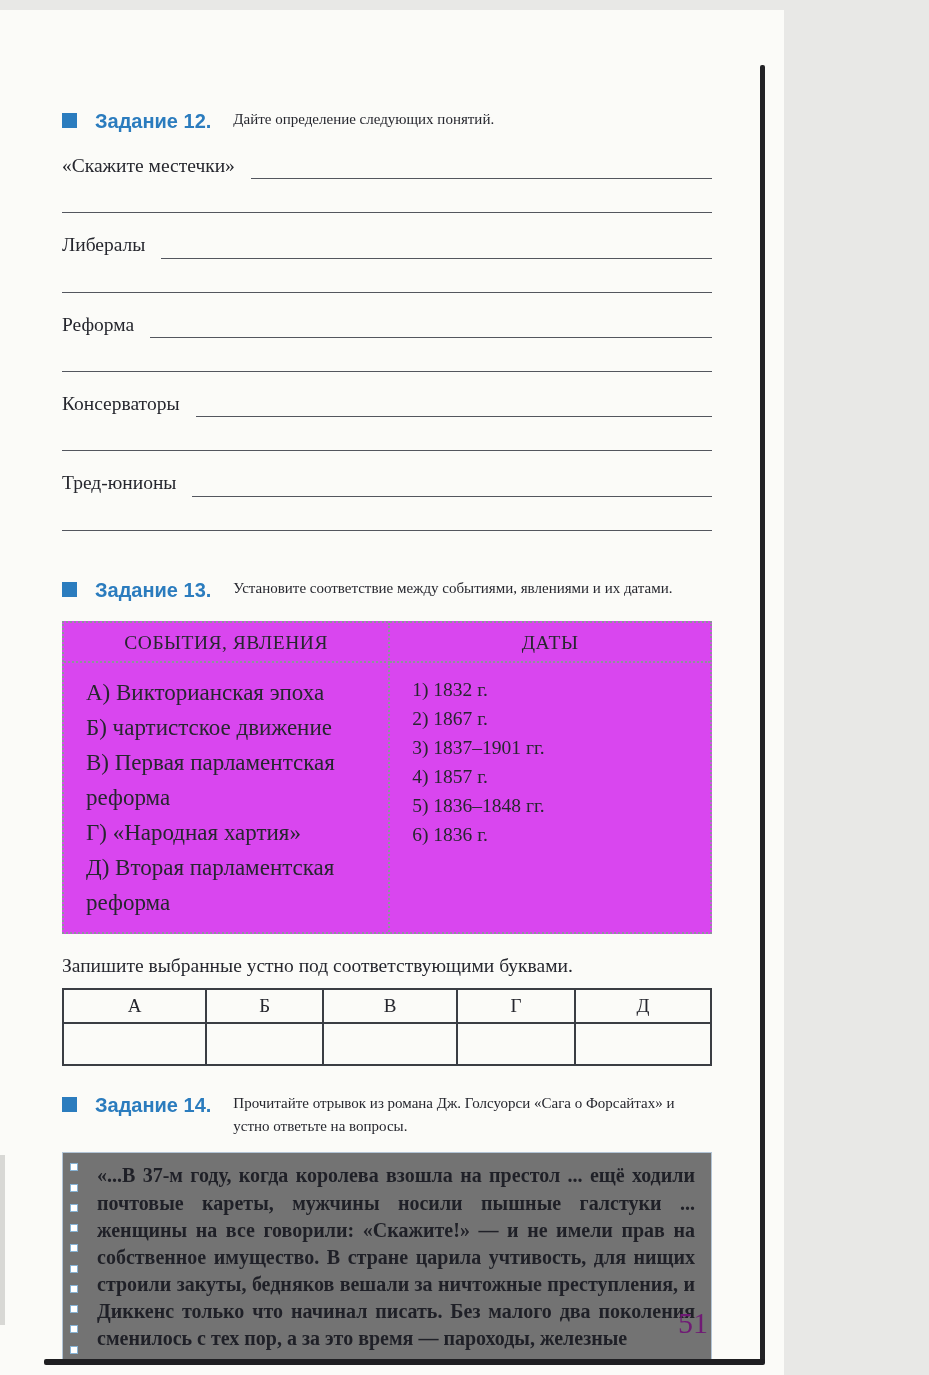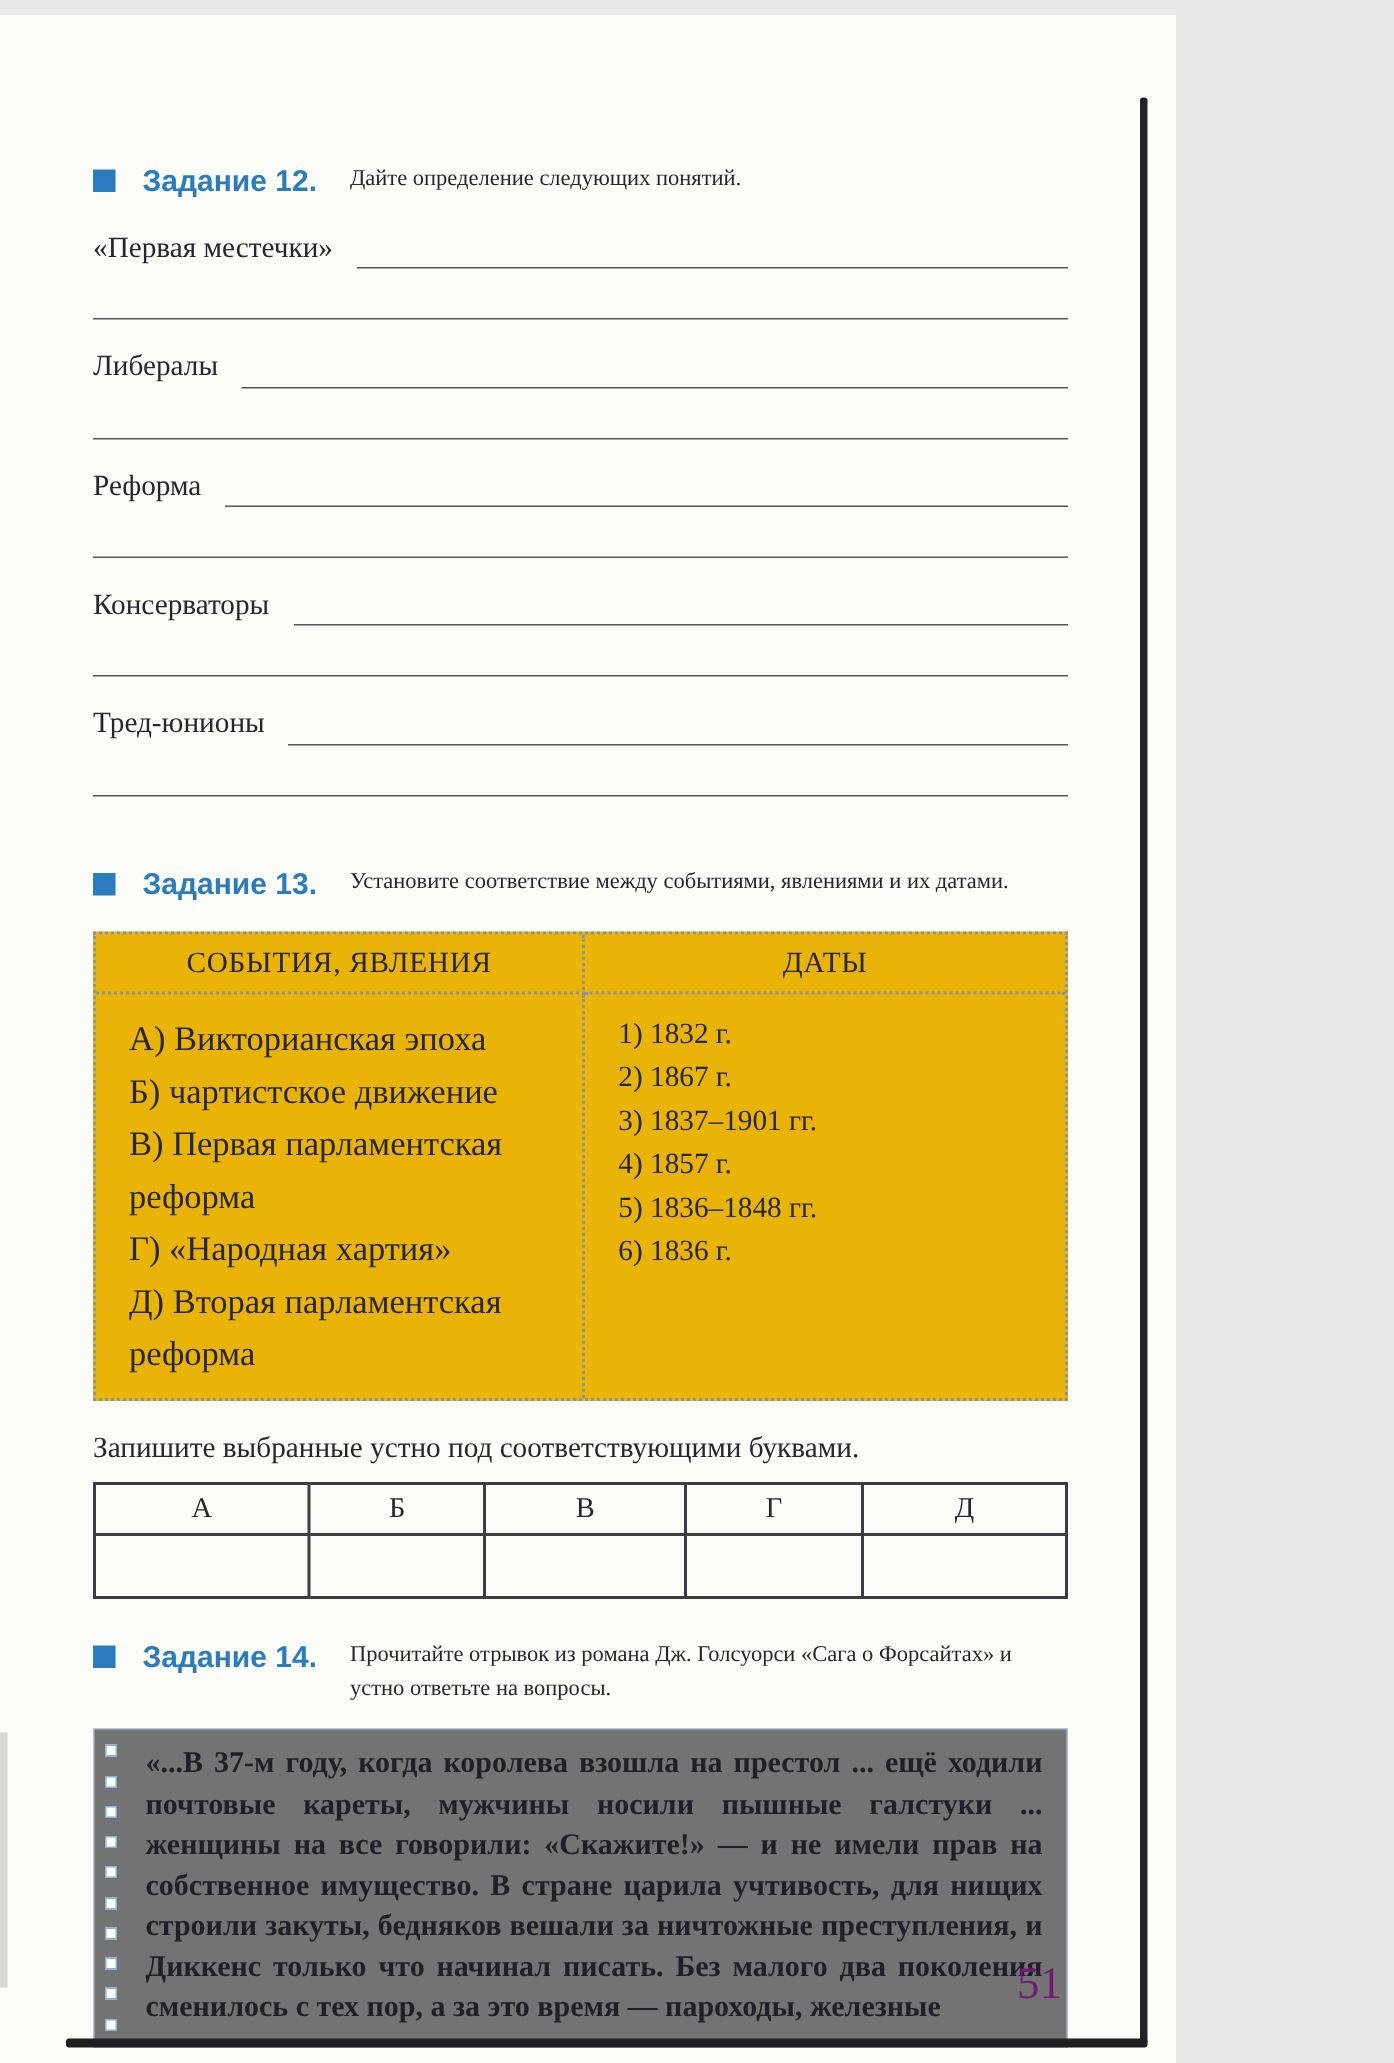--- a/index.html
+++ b/index.html
@@ -26,21 +26,21 @@
   
   .term-row { display:flex; align-items:flex-end; margin-top:19px; font-size:19.5px; line-height:1.35; }
   .term { white-space:nowrap; }
   .write-line { flex:1; margin-left:16px; border-bottom:1.6px solid #53565e; height:1.25em; }
   .full-line { height:0; border-bottom:1.6px solid #53565e; margin-top:33px; }
 
   .section-13 { margin-top:46px; }
   .section-14 { margin-top:26px; }
 
   
-  .match-box { margin-top:18px; border:2.5px dotted #8d939b; background:#eab308; }
+  .match-box { margin-top:18px; border:2.5px dotted #8d939b; background:#d946ef; }
   .match-row { display:flex; }
   .mcol-left { width:50.5%; border-right:2.5px dotted #8d939b; }
   .mcol-right { flex:1; }
   .mh { text-align:center; font-size:19.5px; padding:9px 4px 7px; border-bottom:2.5px dotted #8d939b; letter-spacing:.5px; }
   .mc { padding:12px 8px 12px 22px; }
   .events .item { font-size:23px; line-height:35px; }
   .dates .item { font-size:19.5px; line-height:29px; }
 
   .answer-instruction { margin-top:18px; font-size:19.5px; line-height:1.4; }
   table.answers { width:100%; border-collapse:collapse; margin-top:9px; }
@@ -73,21 +73,21 @@
   <div class="content">
 
     <div class="task-header">
       <span class="marker"></span>
       <span class="task-label">Задание 12.</span>
       <span class="task-instruction">Дайте определение следующих понятий.</span>
     </div>
 
     <div>
       <div class="term-row">
-        <span class="term">«Первая местечки»</span>
+        <span class="term">«Скажите местечки»</span>
         <span class="write-line"></span>
       </div>
       <div class="full-line"></div>
 
       <div class="term-row">
         <span class="term">Либералы</span>
         <span class="write-line"></span>
       </div>
       <div class="full-line"></div>
 

